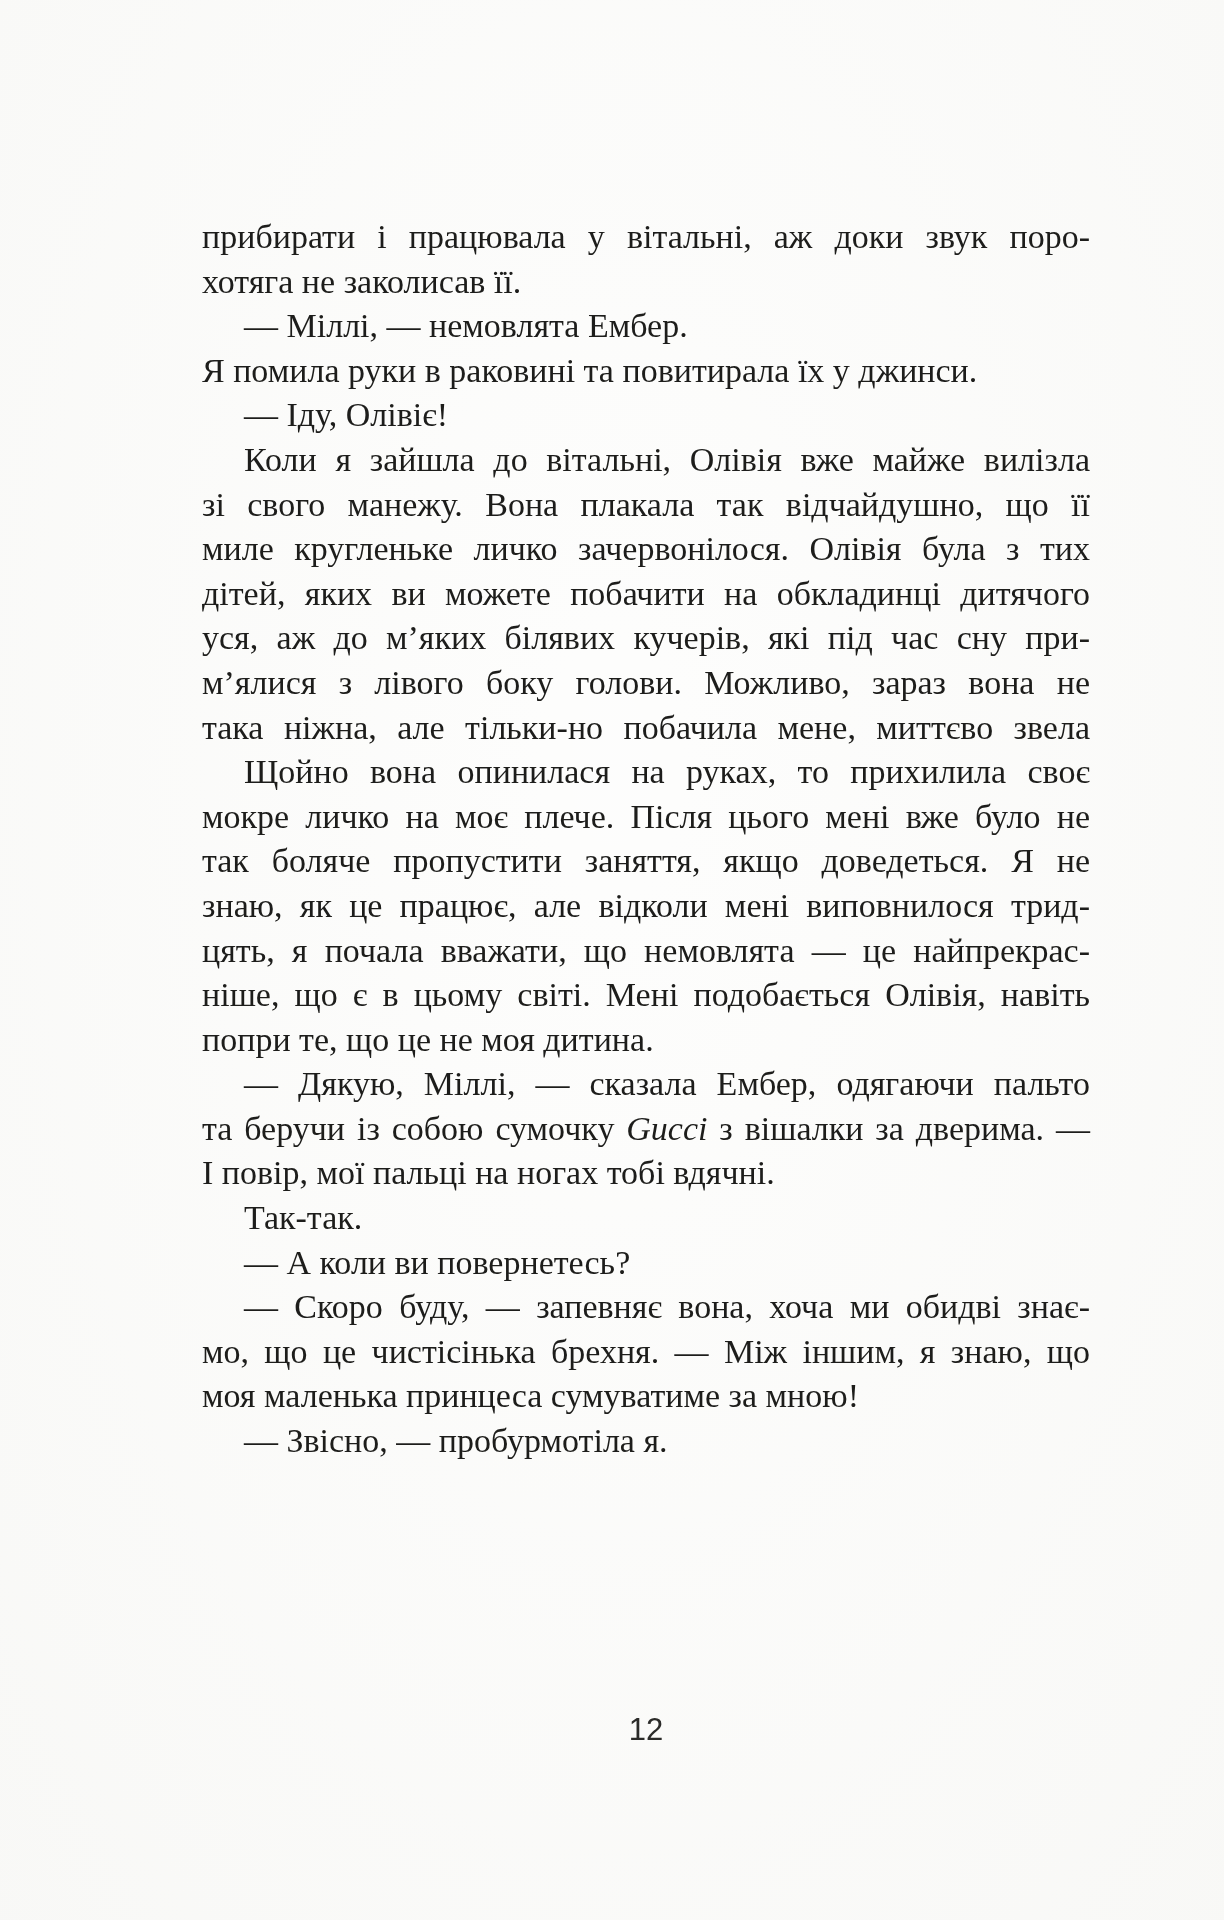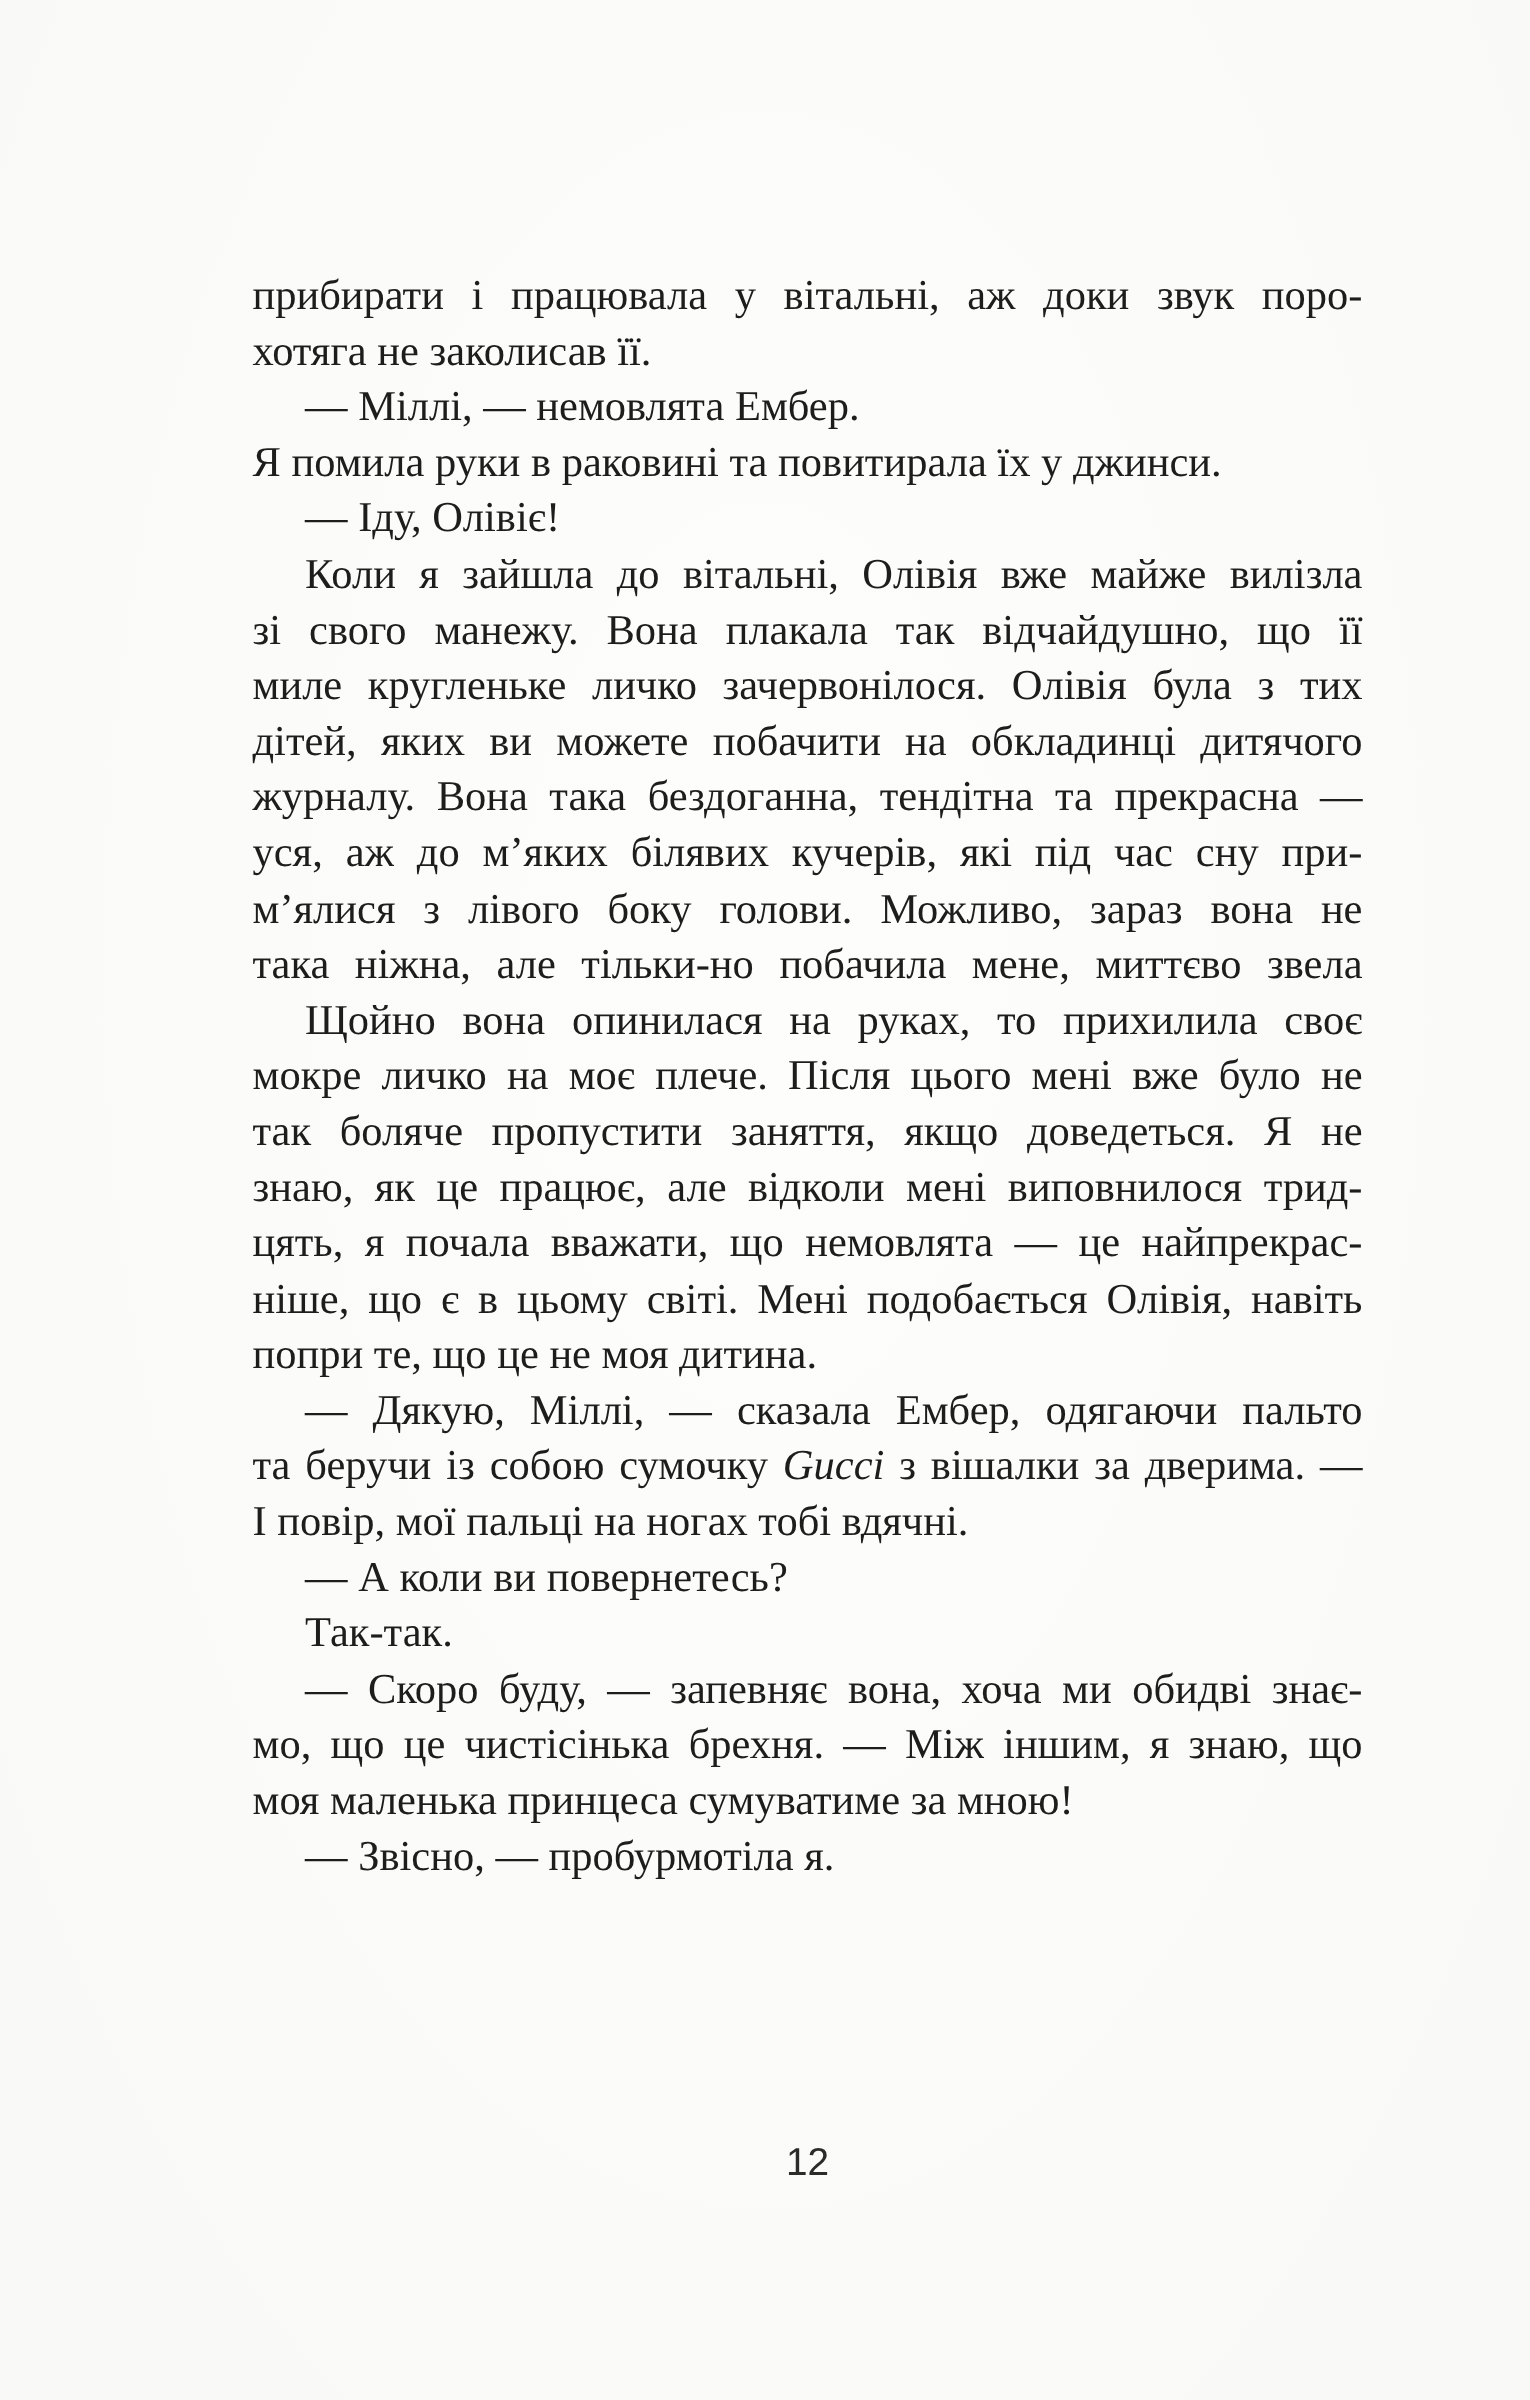--- a/index.html
+++ b/index.html
@@ -61,35 +61,34 @@
   <div class="text-block">
       <div class="line">прибирати і працювала у вітальні, аж доки звук поро-</div>
       <div class="line para-end">хотяга не заколисав її.</div>
       <div class="line para-end indent">— Міллі, — немовлята Ембер.</div>
       <div class="line para-end">Я помила руки в раковині та повитирала їх у джинси.</div>
       <div class="line para-end indent">— Іду, Олівіє!</div>
       <div class="line indent">Коли я зайшла до вітальні, Олівія вже майже вилізла</div>
       <div class="line">зі свого манежу. Вона плакала так відчайдушно, що її</div>
       <div class="line">миле кругленьке личко зачервонілося. Олівія була з тих</div>
       <div class="line">дітей, яких ви можете побачити на обкладинці дитячого</div>
-      <div class="line">журналу. Вона така бездоганна, тендітна та прекрасна —</div>
       <div class="line">уся, аж до м’яких білявих кучерів, які під час сну при-</div>
       <div class="line">м’ялися з лівого боку голови. Можливо, зараз вона не</div>
       <div class="line">така ніжна, але тільки-но побачила мене, миттєво звела</div>
       <div class="line indent">Щойно вона опинилася на руках, то прихилила своє</div>
       <div class="line">мокре личко на моє плече. Після цього мені вже було не</div>
       <div class="line">так боляче пропустити заняття, якщо доведеться. Я не</div>
       <div class="line">знаю, як це працює, але відколи мені виповнилося трид-</div>
       <div class="line">цять, я почала вважати, що немовлята — це найпрекрас-</div>
       <div class="line">ніше, що є в цьому світі. Мені подобається Олівія, навіть</div>
       <div class="line para-end">попри те, що це не моя дитина.</div>
       <div class="line indent">— Дякую, Міллі, — сказала Ембер, одягаючи пальто</div>
       <div class="line">та беручи із собою сумочку <i>Gucci</i> з вішалки за дверима. —</div>
       <div class="line para-end">І повір, мої пальці на ногах тобі вдячні.</div>
+      <div class="line para-end indent">Так-так.</div>
       <div class="line para-end indent">— А коли ви повернетесь?</div>
-      <div class="line para-end indent">Так-так.</div>
       <div class="line indent">— Скоро буду, — запевняє вона, хоча ми обидві знає-</div>
       <div class="line">мо, що це чистісінька брехня. — Між іншим, я знаю, що</div>
       <div class="line para-end">моя маленька принцеса сумуватиме за мною!</div>
       <div class="line para-end indent">— Звісно, — пробурмотіла я.</div>
     </div>
   <div class="folio">12</div>
 </div>
 
 </body></html>

